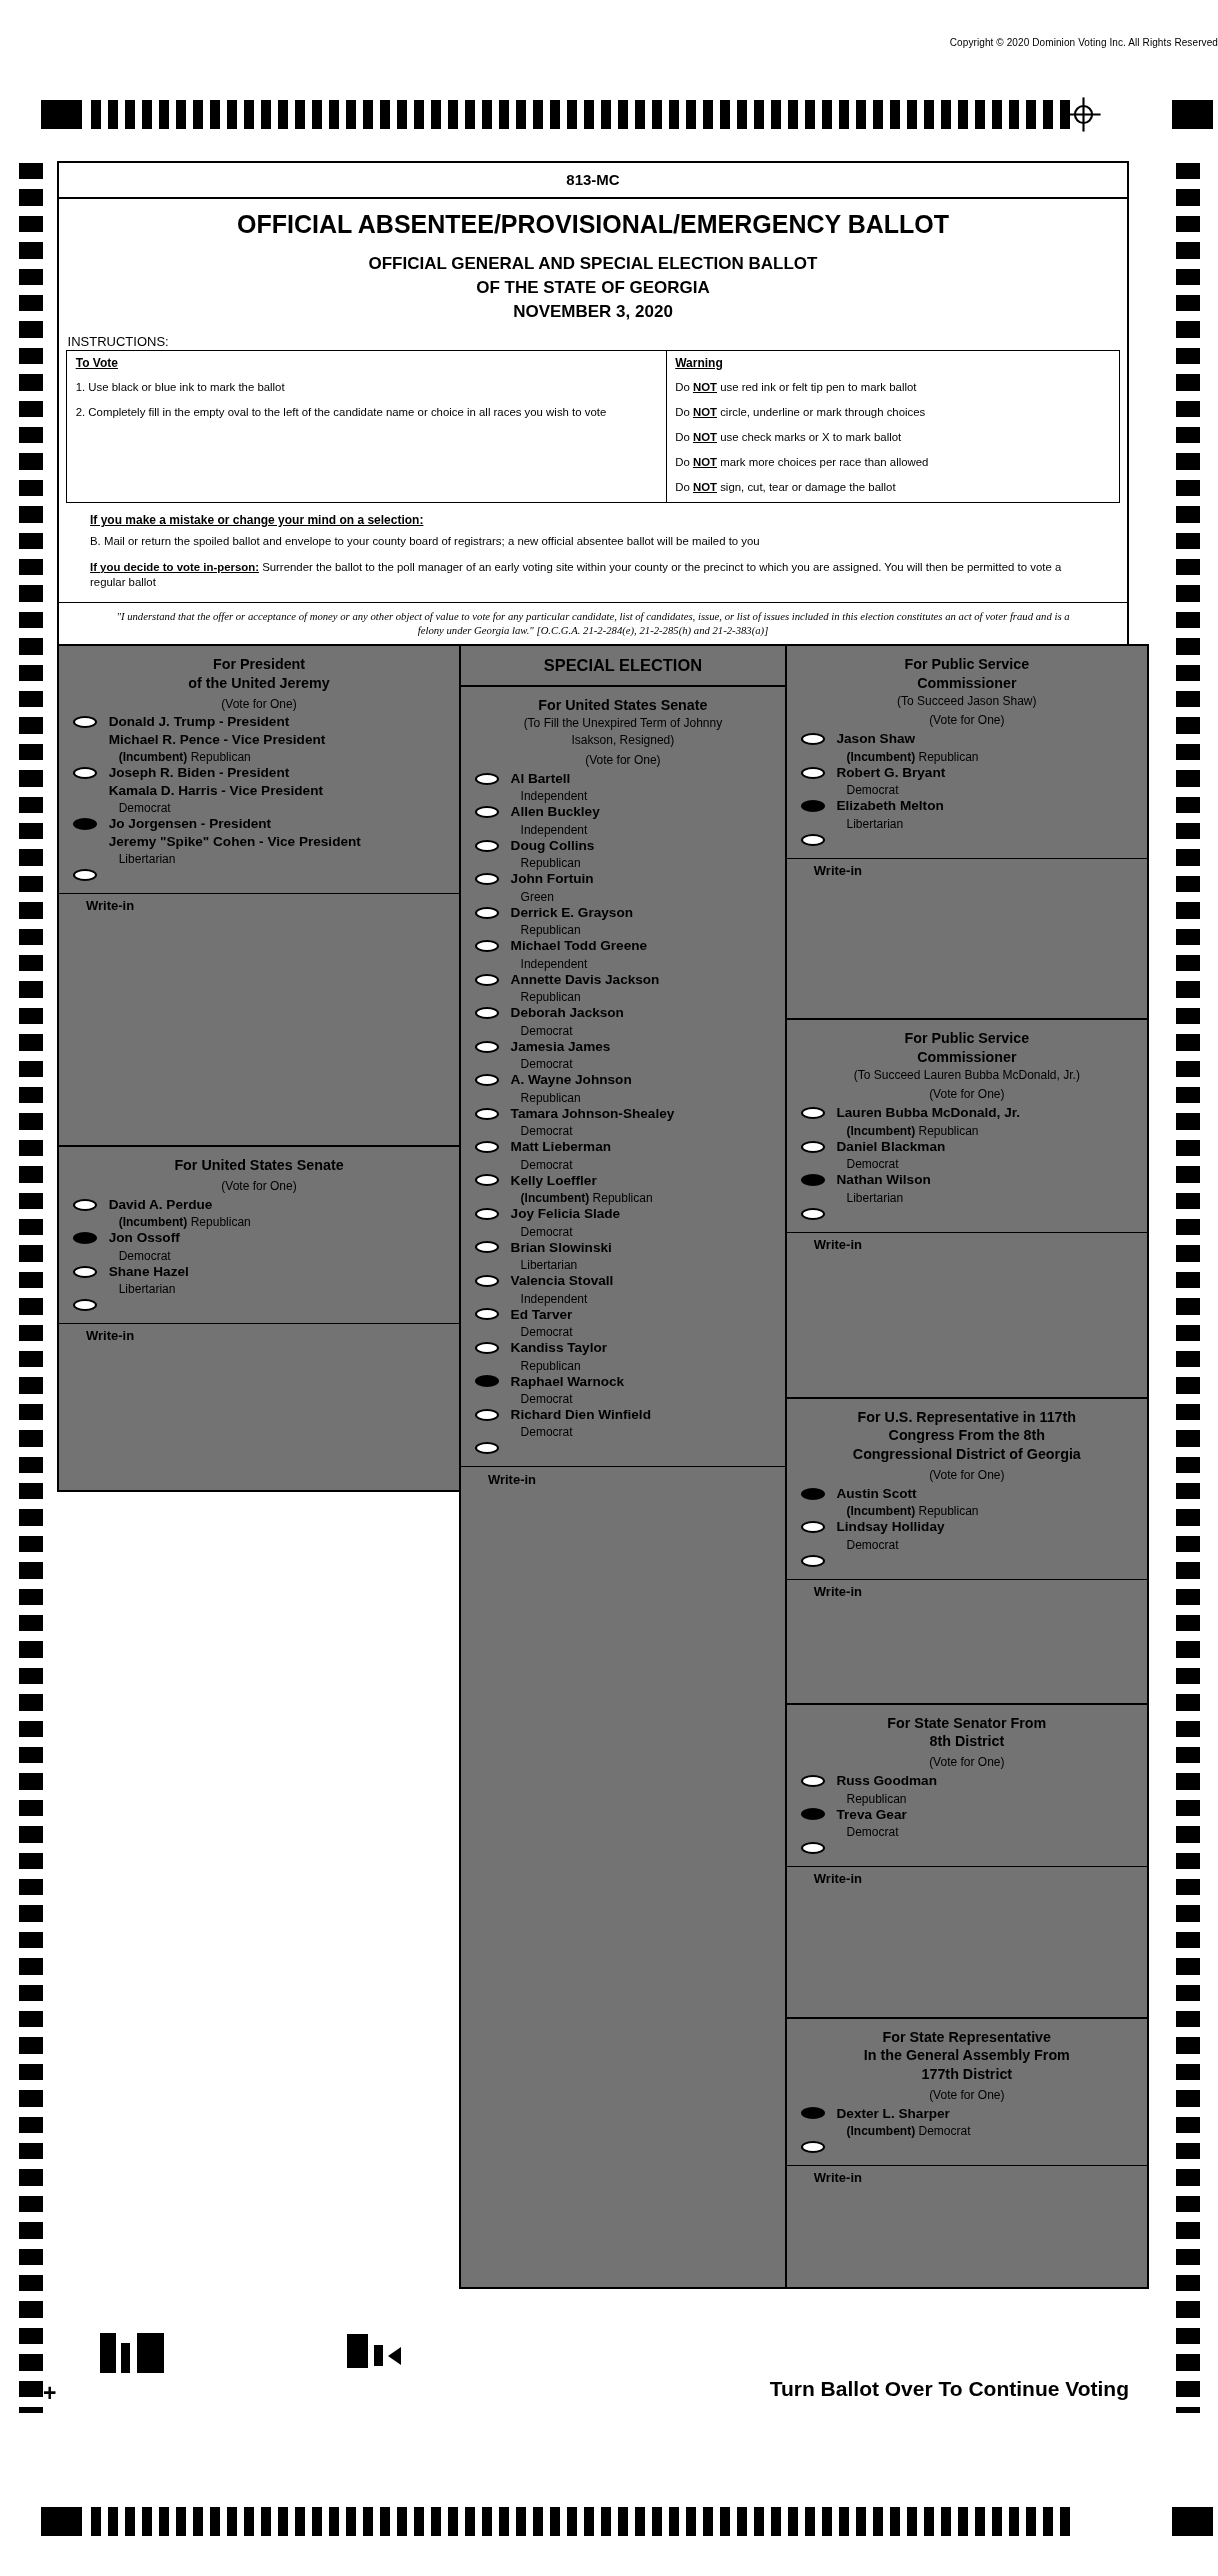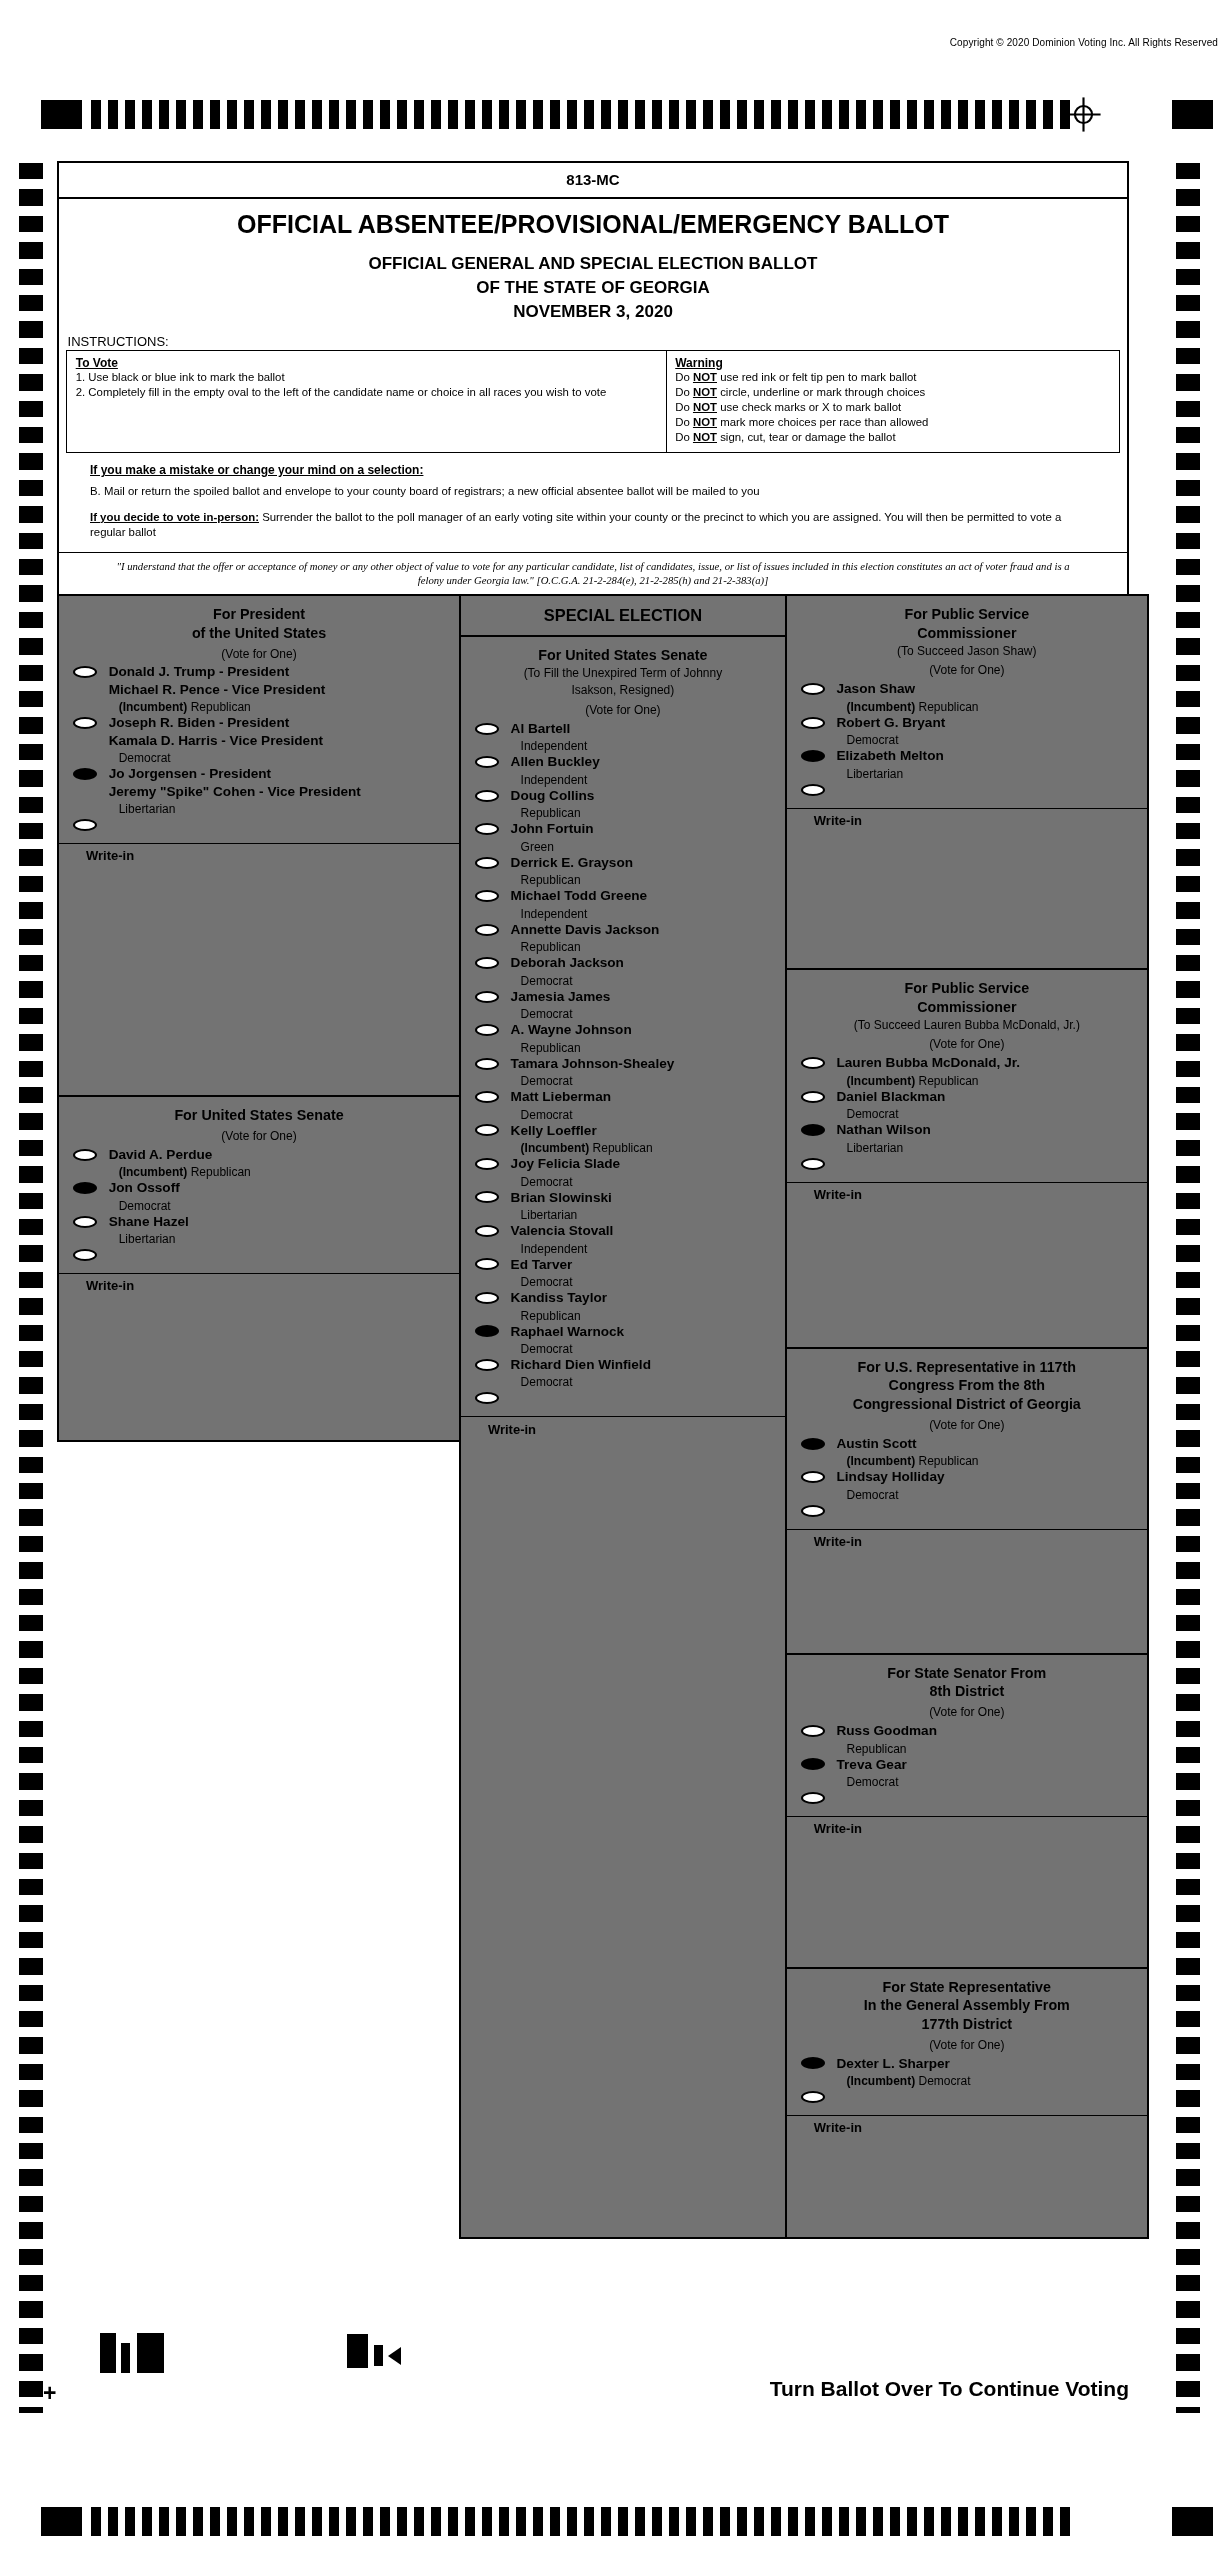--- a/index.html
+++ b/index.html
@@ -26,21 +26,21 @@
   .county{font-size:24px;font-weight:bold;letter-spacing:0.4px}
   .code{font-size:15px;font-weight:bold;margin-top:1.4px}
   .title-box{border:2.1px solid #000;border-top:none;padding:11.4px 0 0;background:#fff}
   .ballot-title{text-align:center;font-size:25px;font-weight:bold}
   .election{text-align:center;font-size:17px;font-weight:bold;margin-top:13px;line-height:1.4}
   .instr-label{font-size:13px;font-weight:normal;margin:10px 0 1.4px 8.6px}
   .instr-box{border:1.4px solid #000;display:flex;margin:0 7.1px}
   .to-vote{width:57%;border-right:1.4px solid #000;padding:4.3px 8.6px 7.1px}
   .warning{width:43%;padding:4.3px 8.6px 7.1px}
   .instr-head{font-size:12px;font-weight:bold;text-decoration:underline}
-  .instr-item{font-size:11.4px;line-height:1.32;margin-top:0}
+  .instr-item{font-size:11.4px;line-height:1.32;margin-top:10px}
   .ub{font-weight:bold;text-decoration:underline}
   .mistake{padding:10px 31px 0 31px;font-size:11.4px}
   .mistake-item{margin-top:7.1px;line-height:1.32}
   .inperson{margin-top:11.4px;line-height:1.32}
   .fraud{border-top:1.4px solid #000;margin-top:11.4px;padding:5.7px 50px 7.1px;text-align:center;
     font-style:italic;font-size:10.7px;line-height:1.35;font-family:"Liberation Serif",serif}
 
   .races{display:flex;margin-top:-2.1px;align-items:flex-start}
   .col{flex:none}
   .col + .col{margin-left:-2.1px}
@@ -138,21 +138,21 @@
     </div>
 
     <div class="fraud">"I understand that the offer or acceptance of money or any other object of value to vote for any particular candidate, list of candidates, issue, or list of issues included in this election constitutes an act of voter fraud and is a felony under Georgia law." [O.C.G.A. 21-2-284(e), 21-2-285(h) and 21-2-383(a)]</div>
   </div>
 
   <div class="races" id="races">
       <div class="col" style="width: 404px;">
         <div class="race" style="height: 503px;">
           <div class="race-header">
             <div class="race-title">For President</div>
-            <div class="race-title">of the United States</div>
+            <div class="race-title">of the United Jeremy</div>
             <div class="race-votefor">(Vote for One)</div>
           </div>
           <div class="cand">
             <span class="oval"></span>
             <div class="cand-text">
               <div class="cand-name">Donald J. Trump - President</div>
               <div class="cand-name">Michael R. Pence - Vice President</div>
               <div class="cand-party"><span class="inc" style="font-weight: bold;">(Incumbent) </span>Republican</div>
             </div>
           </div>

